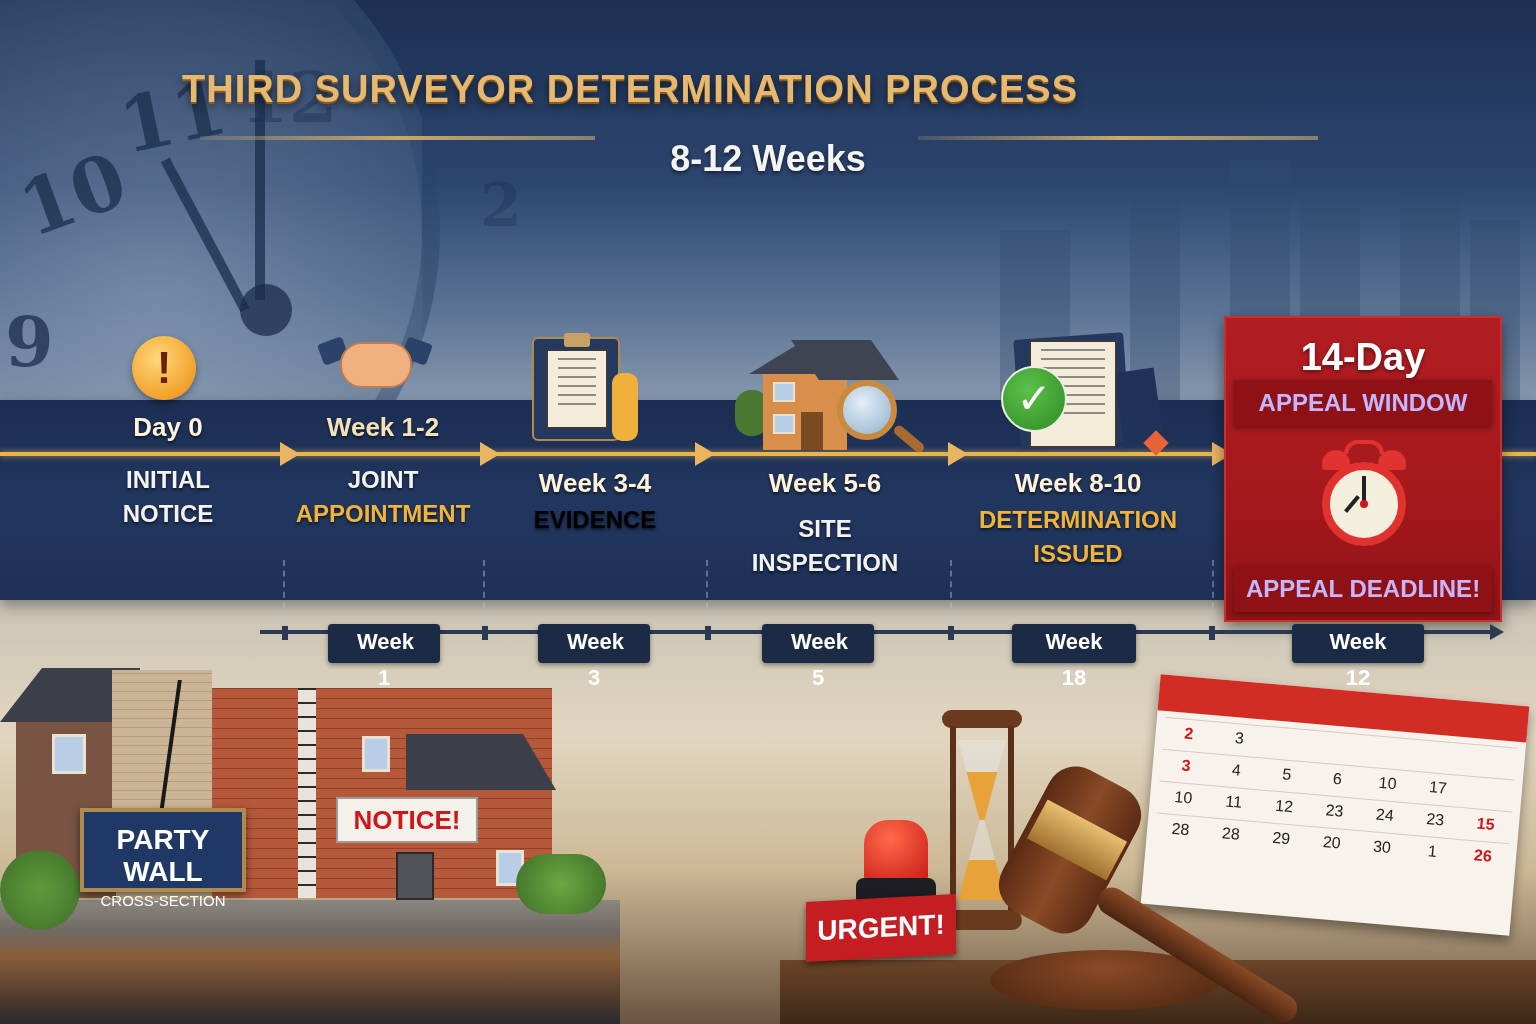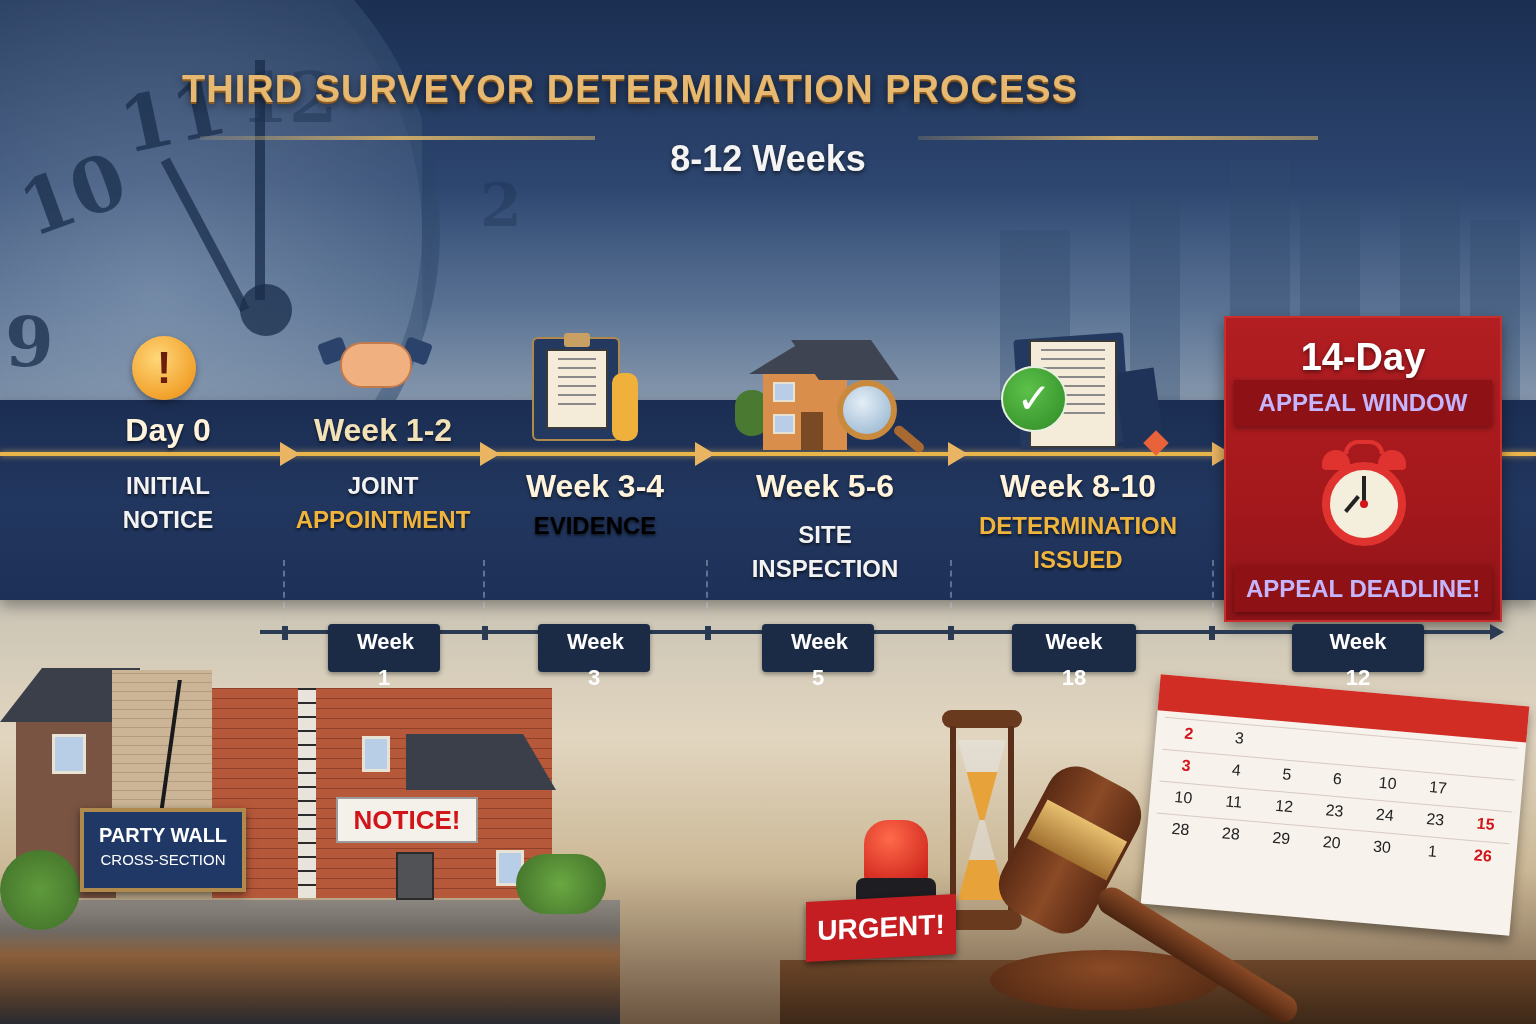--- a/index.html
+++ b/index.html
@@ -40,61 +40,61 @@
   .band {
     left: 0; top: 400px; width: 1536px; height: 200px;
     background: linear-gradient(180deg, #1b2d52 0%, #22375f 50%, #1d3058 100%);
     box-shadow: 0 6px 14px rgba(0,0,0,0.35);
   }
   .axis-line { left: 0; top: 452px; width: 1536px; height: 4px; background: #e8b54a; box-shadow: 0 0 6px rgba(255,200,90,0.6); }
   .arrow { width: 0; height: 0; border-top: 12px solid transparent; border-bottom: 12px solid transparent; border-left: 20px solid #eab562; }
   .vdash { width: 0; border-left: 2px dashed rgba(180,190,210,0.45); }
 
   .stage { text-align: center; font-family: "Liberation Sans", sans-serif; font-weight: bold; }
-  .stage .when { font-size: 32px; color: #fff3dc; text-shadow: 0 2px 3px rgba(0,0,0,0.6); }
+  .stage .when { font-size: 26px; color: #fff3dc; text-shadow: 0 2px 3px rgba(0,0,0,0.6); }
   .stage .lbl { font-size: 24px; line-height: 34px; text-shadow: 0 2px 3px rgba(0,0,0,0.6); }
   .white { color: #f3f3f3; }
   .gold { color: #f0b43c; }
   .cream { color: #000000; }
 
   
   .appeal {
     left: 1224px; top: 316px; width: 278px; height: 306px;
     background: linear-gradient(180deg, #b21e22 0%, #a4181c 60%, #8f1418 100%);
     box-shadow: 0 6px 14px rgba(0,0,0,0.45); border: 2px solid #c9302d;
   }
   .appeal .big { position: absolute; left: 0; width: 100%; top: 18px; text-align: center; font-family: "Liberation Sans", sans-serif; font-weight: bold; font-size: 38px; color: #fff; text-shadow: 0 2px 4px rgba(0,0,0,0.5); }
   .appeal .pill { position: absolute; left: 8px; width: 258px; height: 46px; background: #8e1215; box-shadow: 0 2px 6px rgba(0,0,0,0.4); text-align: center; line-height: 46px; font-family: "Liberation Sans", sans-serif; font-weight: bold; font-size: 24px; color: #c4b5fd; }
 
   
   .ruler { left: 260px; top: 630px; width: 1240px; height: 4px; background: #2a3a52; }
   .ruler-tick { width: 6px; height: 14px; background: #2a3a52; }
   .week-chip {
-    height: 48px; line-height: 36px; padding: 0 29px; background: #1c2b45; color: #fff; border-radius: 4px;
+    height: 39px; line-height: 36px; padding: 0 29px; background: #1c2b45; color: #fff; border-radius: 4px;
     font-family: "Liberation Sans", sans-serif; font-weight: bold; font-size: 22px; box-shadow: 0 2px 5px rgba(0,0,0,0.4); text-align: center;
   }
 
   
   .icon-excl { width: 64px; height: 64px; border-radius: 50%; background: radial-gradient(circle at 40% 35%, #ffd77a, #f2a22c 70%, #d9871a); box-shadow: 0 3px 6px rgba(0,0,0,0.35); color: #6a1e0c; font-weight: bold; font-size: 44px; text-align: center; line-height: 64px; font-family: "Liberation Sans", sans-serif; }
   .icon-check { width: 66px; height: 66px; border-radius: 50%; background: radial-gradient(circle at 40% 35%, #5cc14a, #2f8a25); border: 2px solid #e8f1e0; color: #fff; font-weight: bold; font-size: 42px; text-align: center; line-height: 62px; font-family: "DejaVu Sans", sans-serif; }
   .doc { background: #f4ecd8; border: 2px solid #3a3a3a; }
   .doc-line { height: 2px; background: #8a8a8a; margin: 7px 10px 0; }
 
   
   .ground { left: 0; top: 900px; width: 620px; height: 124px; background: linear-gradient(180deg, #8b8680 0%, #6f6a64 25%, #8a5e3a 45%, #4e3a2c 80%, #2a2a30 100%); }
   .desk { left: 780px; top: 960px; width: 756px; height: 64px; background: linear-gradient(180deg, #6b4528, #3d2818); }
 
   .house-brown { background: #7a5443; }
   .house-stone { background: repeating-linear-gradient(0deg, #cbb596 0 8px, #b39c7c 8px 9px); }
   .house-brick { background: repeating-linear-gradient(0deg, #b6583a 0 9px, #8e4028 9px 10px); }
   .roof { background: #3a3f4a; }
   .window { background: #b8cde6; border: 3px solid #e8e2d4; }
 
   .sign-party { left: 80px; top: 808px; width: 166px; height: 84px; background: #1f3866; border: 4px solid #b08a4c; box-shadow: 0 3px 8px rgba(0,0,0,0.5); text-align: center; color: #fff; font-family: "Liberation Sans", sans-serif; }
-  .sign-party .l1 { font-weight: bold; font-size: 20px; margin-top: 12px; }
+  .sign-party .l1 { font-weight: bold; font-size: 28px; margin-top: 12px; }
   .sign-party .l2 { font-size: 15px; margin-top: 4px; }
   .sign-notice { left: 336px; top: 797px; width: 142px; height: 46px; background: #f4f1ea; border: 2px solid #9b9b9b; text-align: center; line-height: 42px; color: #d0151b; font-weight: bold; font-size: 26px; font-family: "Liberation Sans", sans-serif; }
 
   .urgent { left: 806px; top: 898px; width: 150px; height: 60px; background: #c41d22; color: #fff; font-weight: bold; font-size: 28px; text-align: center; line-height: 60px; font-family: "Liberation Sans", sans-serif; transform: skewY(-3deg); box-shadow: 0 3px 6px rgba(0,0,0,0.5); }
 
   .calendar { left: 1150px; top: 690px; width: 370px; height: 230px; background: #f7f3ec; transform: rotate(5deg); box-shadow: 0 6px 12px rgba(0,0,0,0.4); }
   .cal-head { height: 36px; background: #d22d24; }
   .cal-grid { display: grid; grid-template-columns: repeat(7, 1fr); padding: 6px 8px; row-gap: 4px; }
   .cal-cell { font-family: "Liberation Sans", sans-serif; font-size: 16px; color: #222; text-align: center; border-top: 1px solid #d7c9c2; height: 28px; line-height: 28px; }
   .cal-cell.red { color: #d0151b; font-weight: bold; }

